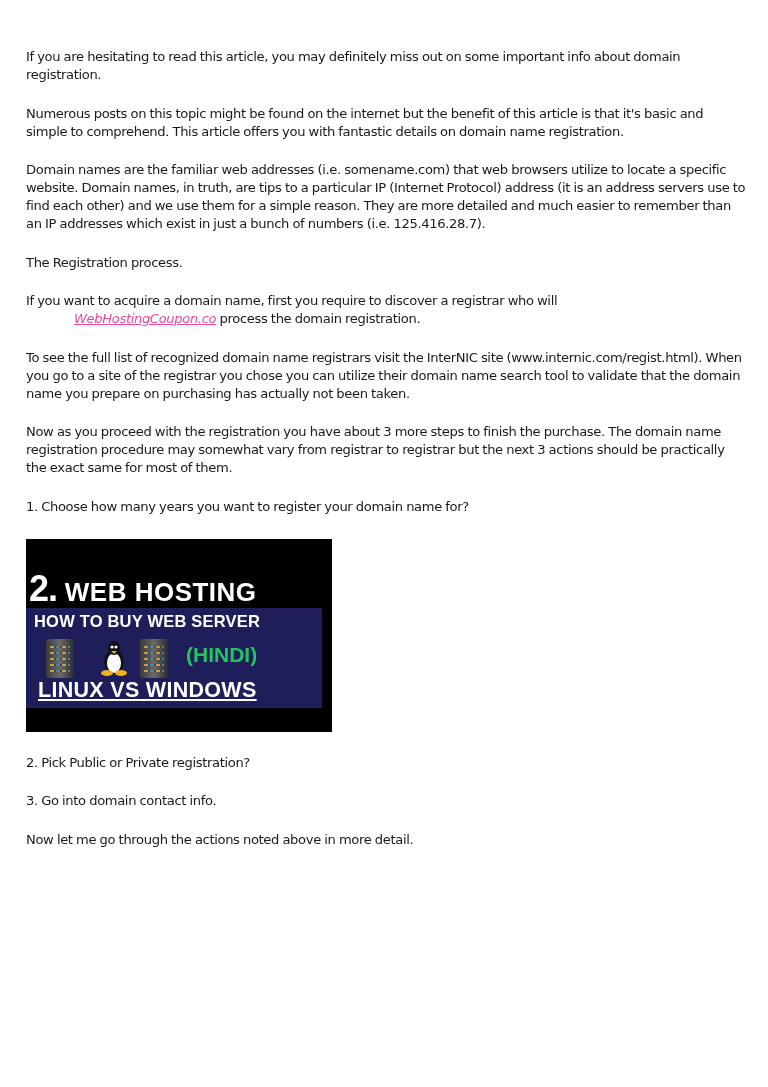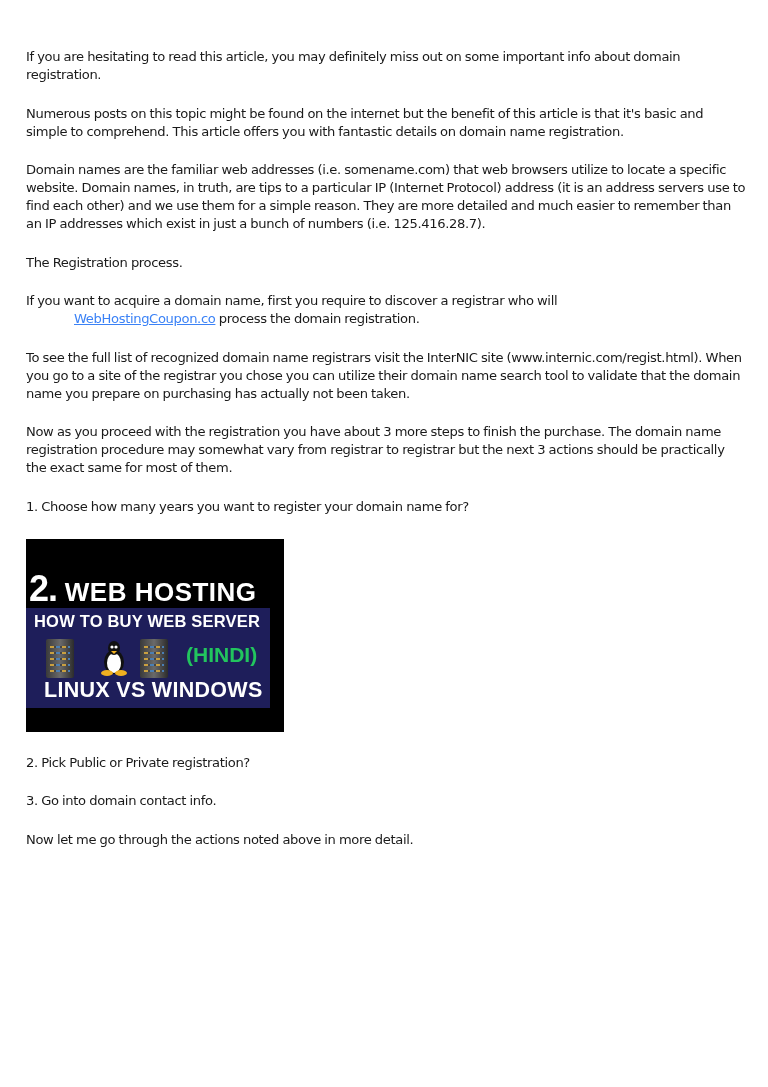--- a/index.html
+++ b/index.html
@@ -9,44 +9,44 @@
       color: #1a1a1a;
     }
     .page { position: absolute; left: 26px; top: 48px; width: 720px; }
     p {
       margin: 0 0 20.5px 0;
       font-size: 13.1px;
       line-height: 18px;
       letter-spacing: -0.35px;
       word-spacing: -0.4px;
     }
-    a.inline-link { color: #3b82f6; text-decoration: underline; margin-left: 48px; }
+    a.inline-link { color: #ec4899; font-style: italic; text-decoration: underline; margin-left: 48px; }
     .thumb {
       position: relative; width: 258px; height: 193px; background: #000;
-      margin: 0 0 22px 0; overflow: hidden;
+      margin: 0 0 22px 0; overflow: hidden; padding-left: 48px;
     }
     .thumb .top-title {
       position: absolute; left: 3px; top: 29px; color: #fff;
       font-family: "Liberation Sans", sans-serif; font-weight: bold;
       font-size: 26px; letter-spacing: 0.5px; white-space: nowrap;
     }
     .thumb .top-title .big { font-size: 36px; letter-spacing: -1px; }
     .thumb .band {
-      position: absolute; left: 0; top: 69px; width: 244px; height: 100px;
+      position: absolute; left: 0; top: 69px; width: 296px; height: 100px;
       background: #1e1e5a;
     }
     .band .line1 {
       position: absolute; left: 8px; top: 4px; color: #fff;
       font-family: "Liberation Sans", sans-serif; font-weight: bold;
       font-size: 16.5px; letter-spacing: 0.2px; white-space: nowrap;
     }
     .band .line3 {
-      position: absolute; left: 18px; top: 70px; color: #fff;
+      position: absolute; left: 12px; top: 70px; color: #fff;
       font-family: "Liberation Sans", sans-serif; font-weight: bold;
-      font-size: 21.5px; letter-spacing: 0.3px; white-space: nowrap;
+      font-size: 21.5px; letter-spacing: 0.3px; white-space: nowrap; text-decoration: underline;
     }
     .band .hindi {
       position: absolute; left: 160px; top: 35px; color: #22c55e;
       font-family: "Liberation Sans", sans-serif; font-weight: bold;
       font-size: 21px; white-space: nowrap;
     }
     .server {
       position: absolute; top: 31px; width: 28px; height: 39px;
       background: linear-gradient(90deg, #3a3a3a, #6a6a6a 50%, #2c2c2c);
       border-radius: 2px;

